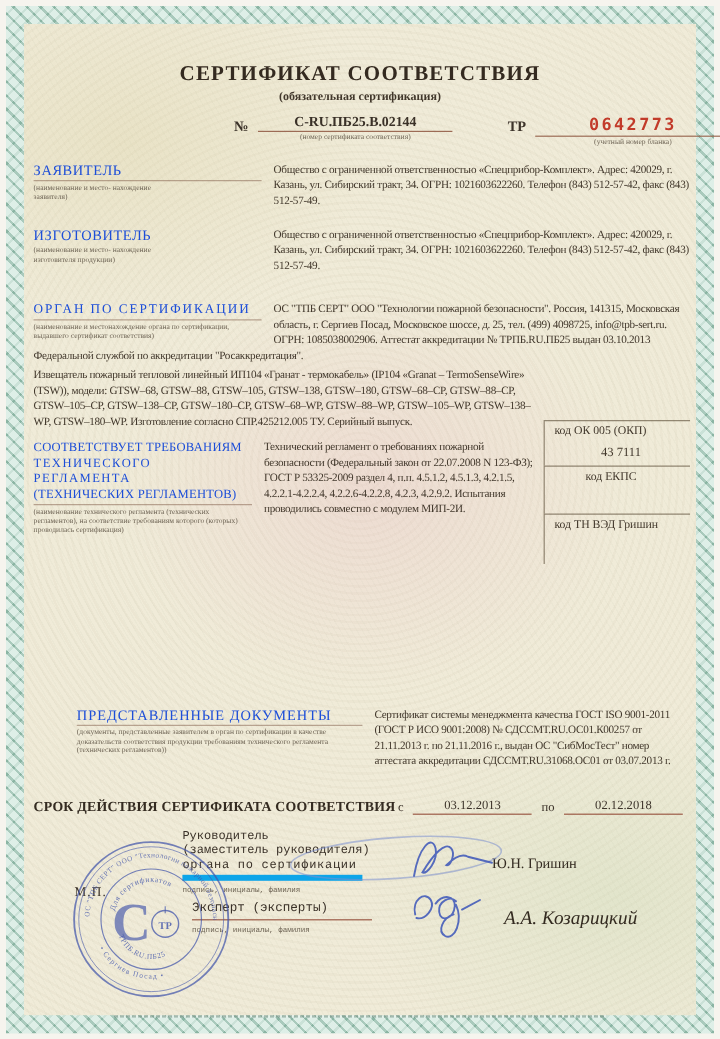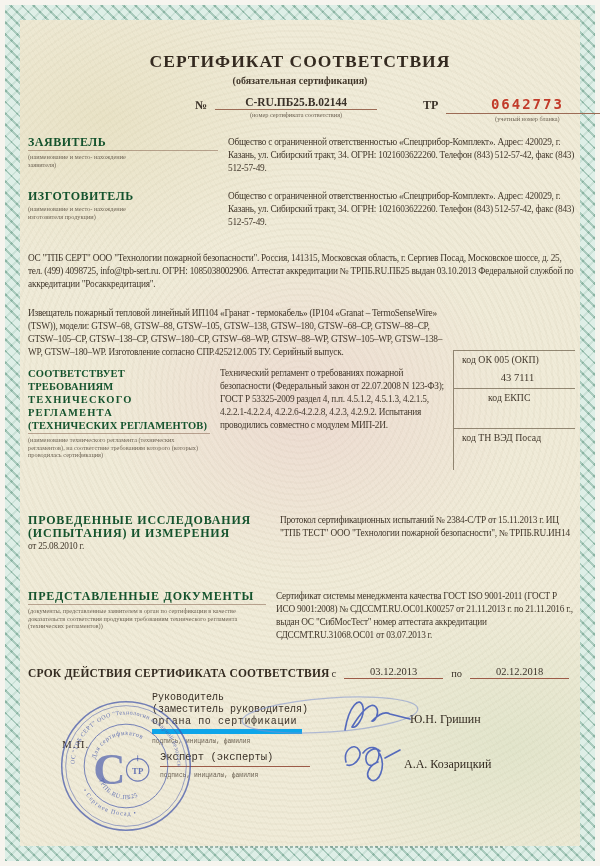--- a/index.html
+++ b/index.html
@@ -32,28 +32,28 @@
   .numrow .sign{font-weight:bold;font-size:12px;padding-top:2px;}
   .slot{display:flex;flex-direction:column;align-items:center;margin-left:8px;}
   .slot .line{min-width:150px;text-align:center;border-bottom:1px solid #9c6b55;padding:0 6px 1px;}
   .numval{font-size:11.5px;font-weight:bold;color:#3a3128;}
   .redval{font-family:"DejaVu Sans Mono",monospace;font-size:14px;font-weight:bold;letter-spacing:2px;color:#c23b2a;}
   .caption{font-size:6.3px;color:#6e6455;margin-top:1px;}
   .trlbl{margin-left:46px;}
   
   .sec{position:absolute;left:28px;width:547px;}
   .lblf{float:left;padding-right:10px;box-sizing:border-box;}
-  .slabel{font-weight:bold;font-size:12px;letter-spacing:.5px;color:#14532d;line-height:13px;}
+  .slabel{font-weight:normal;font-size:12px;letter-spacing:.5px;color:#1d4ed8;line-height:13px;}
   .slabel.sp{font-size:11px;letter-spacing:1.6px;}
   .slabel.md{font-size:11px;letter-spacing:.2px;}
   .slabel.cp{font-size:10.5px;letter-spacing:.2px;}
   .ul{border-bottom:1px solid rgba(128,92,72,.5);padding-bottom:1px;}
   .sub{font-size:6.3px;line-height:7.6px;color:#6e6455;margin-top:2px;}
   .txt{margin:0;font-size:9.3px;line-height:13px;letter-spacing:-.25px;color:#42382c;}
-  .w200{width:200px;} .w183{width:183px;} .w192{width:192px;} .w252{width:252px;} .w248{width:248px;}
+  .w200{width:200px;} .w183{width:183px;} .w192{width:192px;} .w252{width:252px;} .w248{width:248px;margin-left:36px;}
   .zone{position:absolute;left:28px;width:427px;}
   .blk{overflow:visible;}
   .clr{clear:left;}
   
   .codes{position:absolute;left:453px;width:122px;top:350px;}
   .code-box{border-left:1px solid rgba(95,82,60,.65);border-top:1px solid rgba(95,82,60,.65);
             padding:3px 2px 3px 8px;box-sizing:border-box;}
   .code-label{font-size:9.8px;color:#42382c;}
   .code-value{font-size:10.5px;text-align:center;margin:7px 0 2px;color:#42382c;}
   .cb1{height:38px;} .cb2{height:40px;padding-left:34px;} .cb3{height:42px;}
@@ -62,21 +62,21 @@
   .validity .vlabel{font-weight:bold;font-size:11.5px;letter-spacing:.2px;color:#342b21;white-space:nowrap;}
   .vslot{flex:1;text-align:center;border-bottom:1px solid #9c5b48;margin:0 6px;padding-bottom:1px;}
   .vword{padding:0 2px;}
   
   .sig-head{top:692px;left:152px;width:220px;font-size:10px;line-height:12px;color:#3a3128;font-family:Liberation Mono, monospace;}
   .sig-head .rl3{letter-spacing:.6px;display:inline-block;border-bottom:5px solid #0ea5e9;min-width:150px;padding-bottom:1px;}
   .sig-cap{font-size:6.3px;color:#6e6455;margin-top:2px;}
   .sig-exp{top:751px;left:160px;width:220px;font-size:10.5px;line-height:13px;color:#3a3128;font-family:Liberation Mono, monospace;}
   .sig-exp .rl{display:inline-block;border-bottom:1px solid #9c5b48;min-width:150px;padding-bottom:2px;}
   .name-head{top:712px;left:410px;font-size:12px;color:#342b21;}
-  .name-exp{top:757px;left:404px;font-size:12px;color:#342b21;}
+  .name-exp{top:757px;left:420px;font-size:16px;color:#342b21;font-style:italic;}
   .mp{top:738px;left:62px;font-size:11px;letter-spacing:1px;color:#3a3128;}
   .stampsvg{top:693px;left:53px;}
   .sigsvg{top:686px;left:233px;}
 </style>
 </head>
 <body>
 
 <div class="page">
   <div class="frame">
     <div class="microstrip"></div>
@@ -109,20 +109,24 @@
 
   <div class="sec" style="top:190px;">
     <div class="lblf w200">
       <div class="slabel">ИЗГОТОВИТЕЛЬ</div>
       <div class="sub" style="width:130px;">(наименование и место- нахождение изготовителя продукции)</div>
     </div>
     <p class="txt">Общество с ограниченной ответственностью «Спецприбор-Комплект». Адрес: 420029, г. Казань, ул. Сибирский тракт, 34. ОГРН: 1021603622260. Телефон (843) 512-57-42, факс (843) 512-57-49.</p>
   </div>
 
   <div class="sec" style="top:252px;">
+    <div class="lblf w200">
+      <div class="slabel sp ul">ОРГАН ПО СЕРТИФИКАЦИИ</div>
+      <div class="sub" style="width:185px;">(наименование и местонахождение органа по сертификации, выдавшего сертификат соответствия)</div>
+    </div>
     <p class="txt">ОС "ТПБ СЕРТ" ООО "Технологии пожарной безопасности". Россия, 141315, Московская область, г. Сергиев Посад, Московское шоссе, д. 25, тел. (499) 4098725, info@tpb-sert.ru. ОГРН: 1085038002906. Аттестат аккредитации № ТРПБ.RU.ПБ25 выдан 03.10.2013 Федеральной службой по аккредитации "Росаккредитация".</p>
   </div>
 
   <div class="zone" style="top:307px;">
     <div class="blk">
       <p class="txt">Извещатель пожарный тепловой линейный ИП104 «Гранат - термокабель» (IP104 «Granat – TermoSenseWire» (TSW)), модели: GTSW–68, GTSW–88, GTSW–105, GTSW–138, GTSW–180, GTSW–68–CP, GTSW–88–CP, GTSW–105–CP, GTSW–138–CP, GTSW–180–CP, GTSW–68–WP, GTSW–88–WP, GTSW–105–WP, GTSW–138–WP, GTSW–180–WP. Изготовление согласно СПР.425212.005 ТУ. Серийный выпуск.</p>
     </div>
     <div class="blk clr" style="padding-top:8px;">
       <div class="lblf w192">
         <div class="slabel cp">СООТВЕТСТВУЕТ ТРЕБОВАНИЯМ</div>
@@ -136,31 +140,24 @@
 
   <div class="codes">
     <div class="code-box cb1">
       <div class="code-label">код ОК 005 (ОКП)</div>
       <div class="code-value">43 7111</div>
     </div>
     <div class="code-box cb2">
       <div class="code-label">код ЕКПС</div>
     </div>
     <div class="code-box cb3">
-      <div class="code-label">код ТН ВЭД Посад</div>
-    </div>
-  </div>
-
-  <div class="sec" style="top:514px;">
-    <div class="lblf w252">
-      <div class="slabel" style="letter-spacing:.8px;">ПРОВЕДЕННЫЕ ИССЛЕДОВАНИЯ</div>
-      <div class="slabel" style="letter-spacing:.8px;">(ИСПЫТАНИЯ) И ИЗМЕРЕНИЯ</div>
-    </div>
-    <p class="txt">Протокол сертификационных испытаний № 2384-С/ТР от 15.11.2013 г. ИЦ "ТПБ ТЕСТ" ООО "Технологии пожарной безопасности", № ТРПБ.RU.ИН14 от 25.08.2010 г.</p>
-  </div>
+      <div class="code-label">код ТН ВЭД Гришин</div>
+    </div>
+  </div>
+
 
   <div class="sec" style="top:590px;">
     <div class="lblf w248">
       <div class="slabel ul" style="letter-spacing:.8px;">ПРЕДСТАВЛЕННЫЕ ДОКУМЕНТЫ</div>
       <div class="sub" style="width:232px;">(документы, представленные заявителем в орган по сертификации в качестве доказательств соответствия продукции требованиям технического регламента (технических регламентов))</div>
     </div>
     <p class="txt">Сертификат системы менеджмента качества ГОСТ ISO 9001-2011 (ГОСТ Р ИСО 9001:2008) № СДССМТ.RU.ОС01.К00257 от 21.11.2013 г. по 21.11.2016 г., выдан ОС "СибМосТест" номер аттестата аккредитации СДССМТ.RU.31068.ОС01 от 03.07.2013 г.</p>
   </div>
 
   <div class="abs validity">

